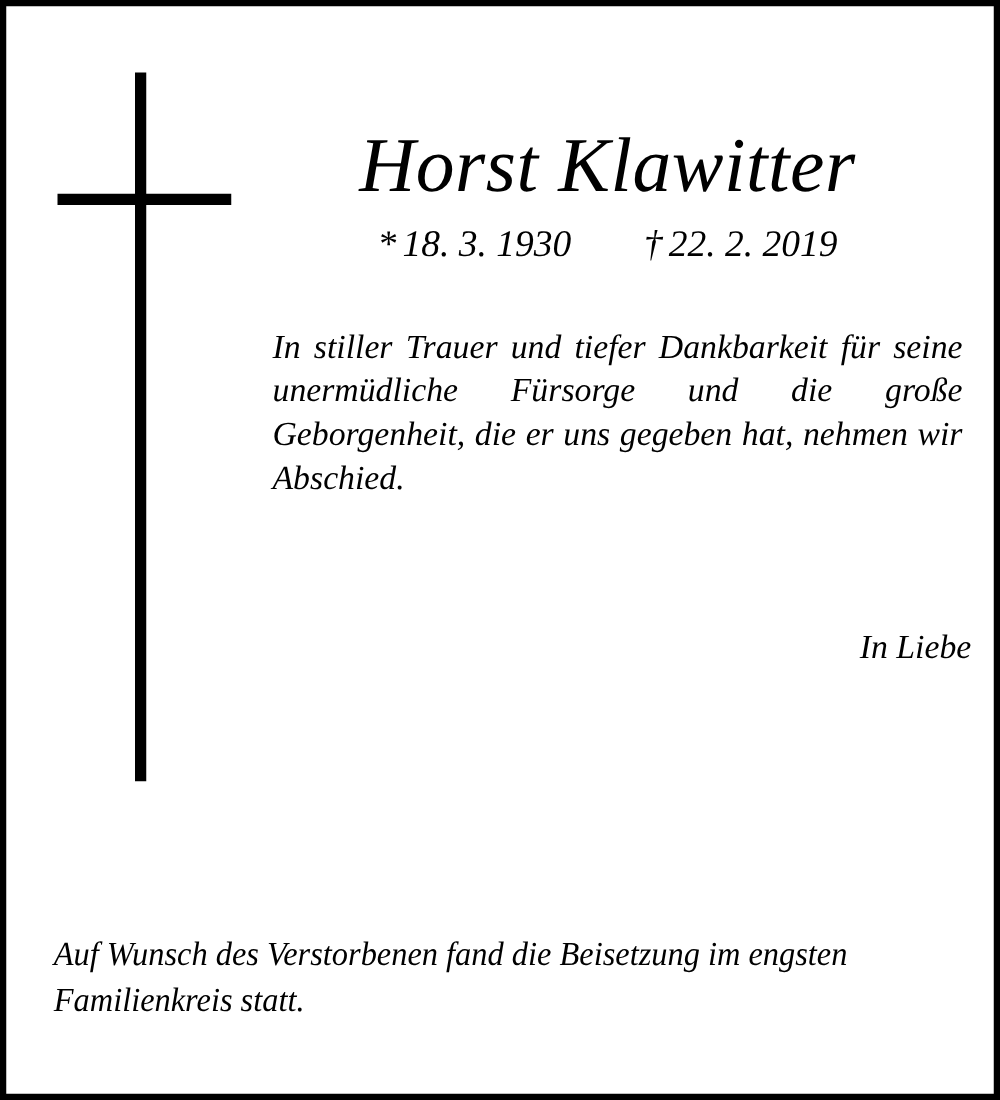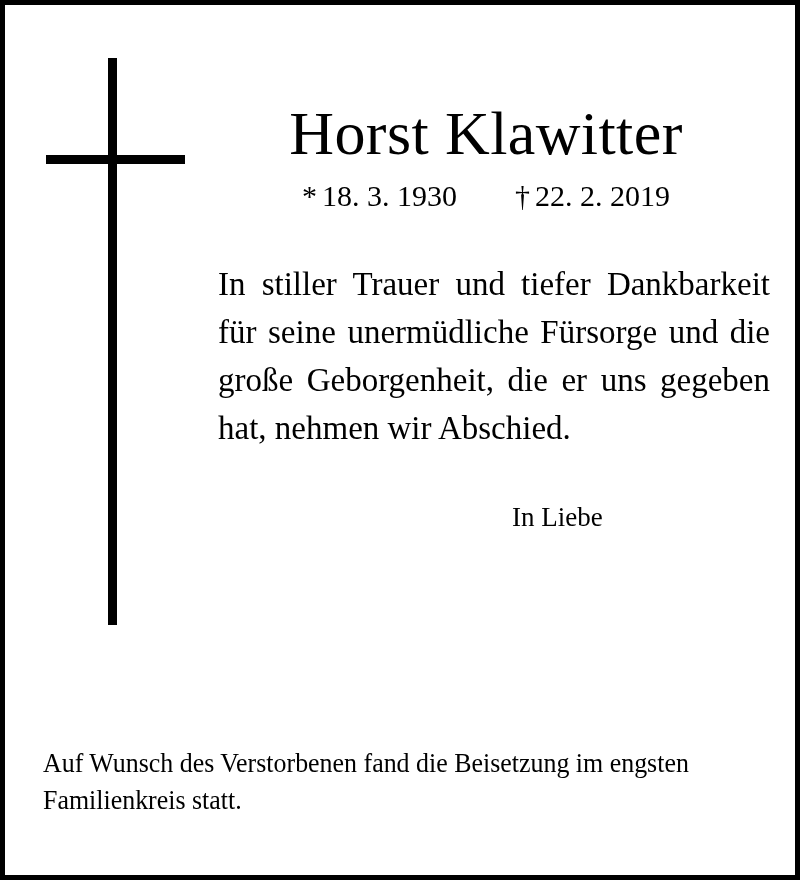--- a/index.html
+++ b/index.html
@@ -12,20 +12,21 @@
   .notice-frame {
     position: relative;
     width: 800px;
     height: 880px;
     box-sizing: border-box;
     background: #ffffff;
     border: 5px solid #000000;
     overflow: hidden;
     font-family: "Liberation Serif", "DejaVu Serif", serif;
     color: #000000;
+    font-style: italic;
     -webkit-font-smoothing: antialiased;
   }
 
   
   .cross {
     position: absolute;
     left: 0;
     top: 0;
     width: 200px;
     height: 640px;
@@ -81,39 +82,40 @@
     display: inline-block;
     margin-right: 5px;
   }
 
   
   .memorial-text {
     position: absolute;
     left: 213px;
     top: 255px;
     width: 552px;
-    font-size: 33px;
-    line-height: 48px;
+    font-size: 27px;
+    line-height: 35px;
     text-align: justify;
     text-justify: inter-word;
     margin: 0;
   }
 
   
   .signature-block {
     position: absolute;
     left: 507px;
     top: 494px;
     width: 265px;
     text-align: left;
     font-size: 27px;
     line-height: 37px;
   }
   .signature-intro {
     margin: 0 0 26px 0;
+    text-align: right;
   }
   .signature-name {
     margin: 0;
     white-space: nowrap;
   }
 
   
   .footer-note {
     position: absolute;
     left: 38px;

